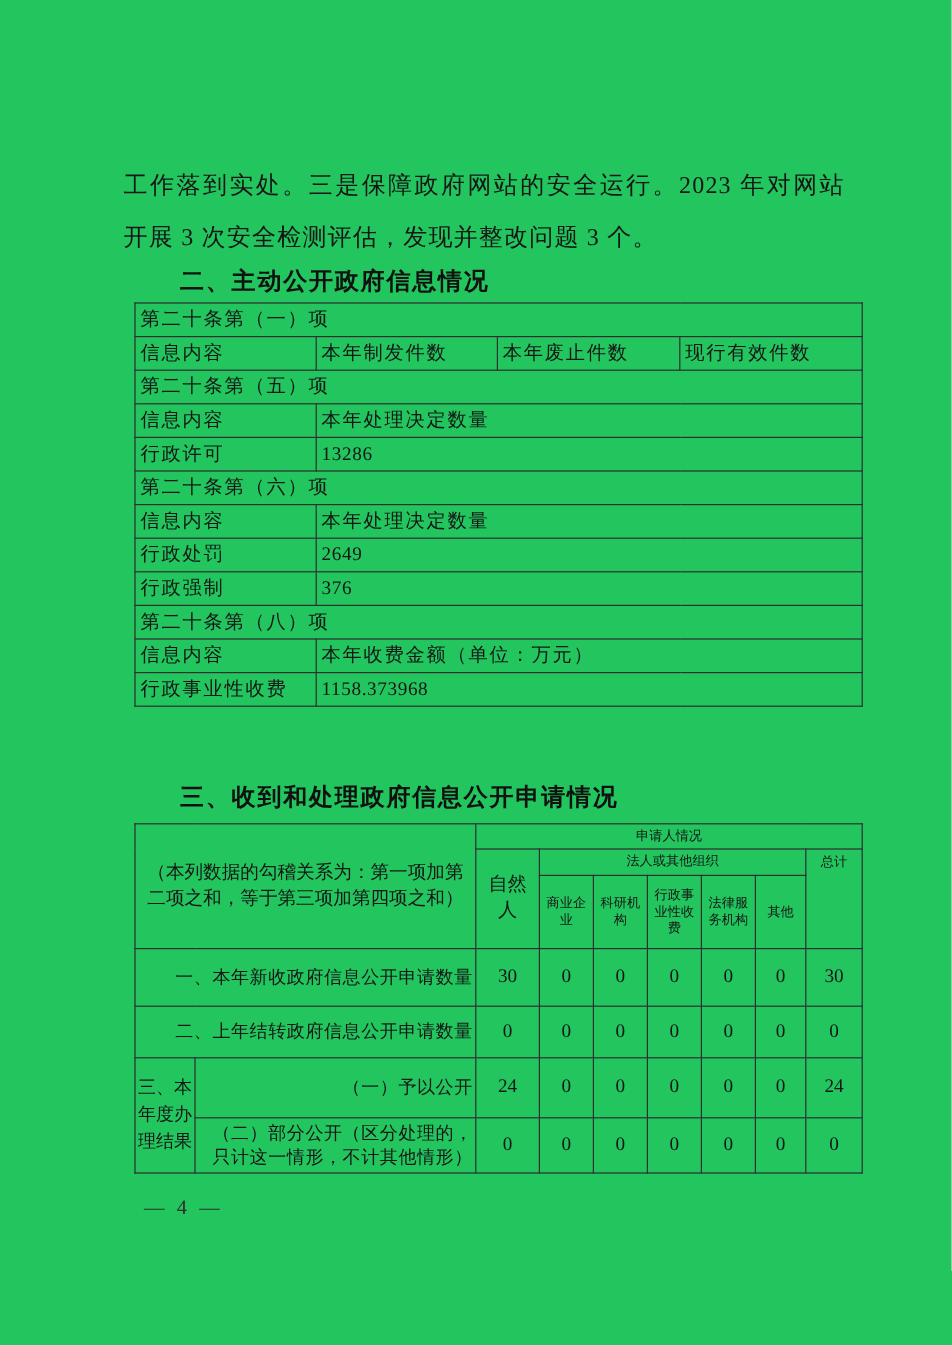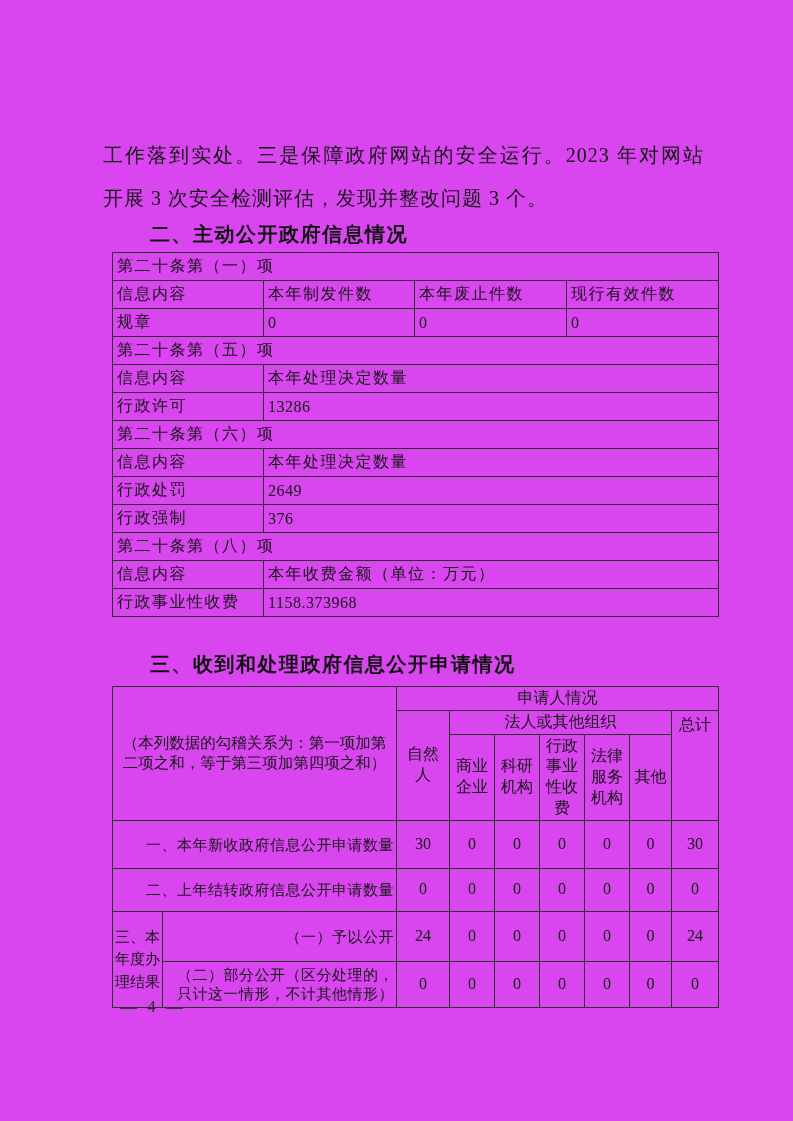--- a/index.html
+++ b/index.html
@@ -1,20 +1,20 @@
 <!DOCTYPE html>
 <html><head>
 <meta charset="utf-8">
 <style>
   html,body { margin:0; padding:0; background:#e8e8e6; }
   .page {
     position:relative;
     width:793px; height:1121px;
     margin:0 auto;
-    background:#d946ef;
+    background:#22c55e;
     font-family:"Liberation Serif", serif;
     color:#161616;
     overflow:hidden;
   }
 
   
   .para { position:absolute; left:103px; top:134px; width:601px;
           font-size:20px; line-height:43px; letter-spacing:1px; }
   .para .l1 { text-align:justify; text-align-last:justify; }
   .para .l2 { text-align:left; }
@@ -32,21 +32,21 @@
 
   
   .t1 { position:absolute; left:112px; top:252px; width:606px; }
   .t1 td { text-align:left; vertical-align:middle; height:27px;
            font-size:16px; letter-spacing:1.5px; padding:0 4px; }
   .t1 .num { letter-spacing:0.5px; }
 
   
   .t2 { position:absolute; left:112px; top:686px; width:606px;
         font-family:"Liberation Sans", sans-serif; }
-  .t2 td { text-align:center; vertical-align:middle; font-size:16px;
+  .t2 td { text-align:center; vertical-align:middle; font-size:11px;
            line-height:1.3; padding:1px 2px; word-break:normal; overflow-wrap:break-word; }
   .t2 .num { font-family:"Liberation Serif", serif; font-size:16px; letter-spacing:0; }
   .t2 .note { font-size:15.5px; padding:0 3px; }
   .t2 .rowlabel { text-align:right; padding-left:6px; font-size:15px; letter-spacing:0.5px; }
   .t2 .grouplabel { padding:0 1px; font-size:15px; line-height:1.5; }
   .t2 .total-cell { vertical-align:top; padding-top:4px; }
   .t2 .natural-cell { font-size:16px; padding:0 3px; }
   .t2 tr.hr1 { height:21px; }
   .t2 tr.hr2 { height:22px; }
   .t2 tr.hr3 { height:61px; }
@@ -80,26 +80,20 @@
     </colgroup>
     <tbody>
       <tr>
         <td colspan="4">第二十条第（一）项</td>
       </tr>
       <tr>
         <td>信息内容</td>
         <td>本年制发件数</td>
         <td>本年废止件数</td>
         <td>现行有效件数</td>
-      </tr>
-      <tr>
-        <td>规章</td>
-        <td class="num">0</td>
-        <td class="num">0</td>
-        <td class="num">0</td>
       </tr>
 
       <tr>
         <td colspan="4">第二十条第（五）项</td>
       </tr>
       <tr>
         <td>信息内容</td>
         <td colspan="3">本年处理决定数量</td>
       </tr>
       <tr>

